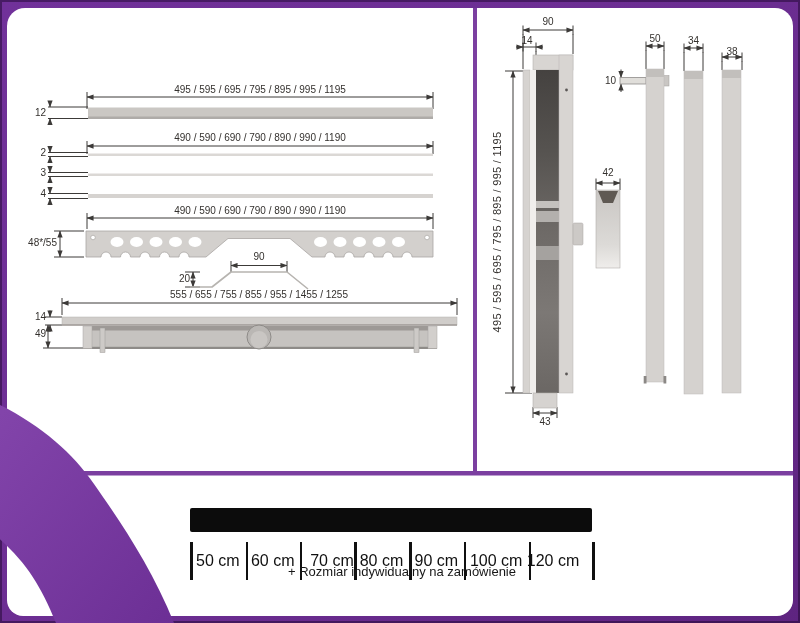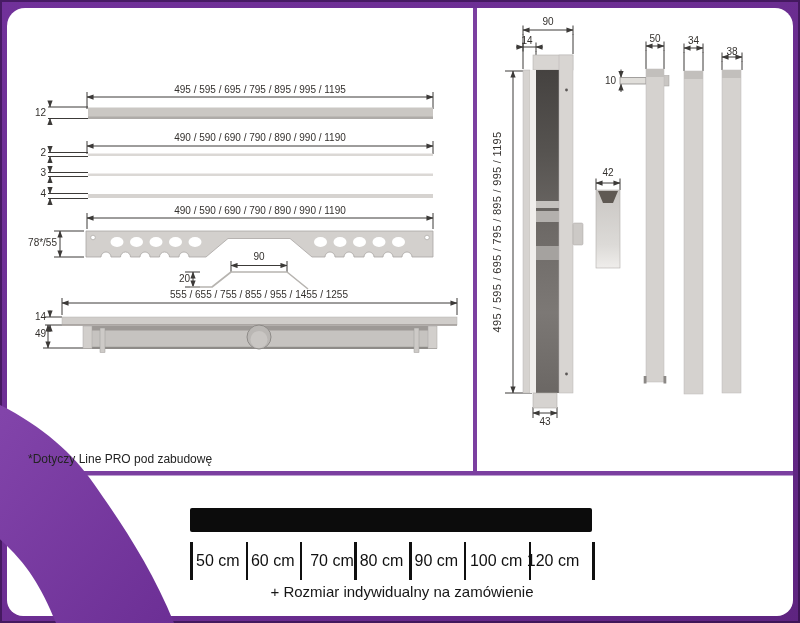--- a/index.html
+++ b/index.html
@@ -27,21 +27,21 @@
     transform:translate(-50%,-50%) rotate(-90deg);
   }
   .footnote{position:absolute;font-size:12px;color:#232323;white-space:nowrap;}
   .black-bar{position:absolute;left:190px;top:508px;width:402px;height:23.5px;background:#0c0c0c;border-radius:2px;z-index:3;}
   .ruler-tick{position:absolute;top:542px;width:2.5px;height:38px;background:#101010;z-index:3;}
   .size-label{
     position:absolute;top:552px;font-size:16px;line-height:17px;color:#101010;
     white-space:nowrap;transform:translateX(-50%);z-index:3;text-align:right;
   }
   .note{
-    position:absolute;top:583px;font-size:15px;color:#161616;white-space:nowrap;
+    position:absolute;top:564px;font-size:13px;color:#161616;white-space:nowrap;
     transform:translateX(-50%);z-index:3;
   }
 </style>
 </head>
 <body>
 
 <div class="page">
 
   <div class="panel panel-left"></div>
   <div class="panel panel-right"></div>
@@ -261,27 +261,26 @@
 
   <div class="labels">
 
     <span class="dl" style="left:260px;top:84px">495 / 595 / 695 / 795 / 895 / 995 / 1195</span>
     <span class="dr" style="left:18px;top:106.5px;width:28px">12</span>
     <span class="dl" style="left:260px;top:132px">490 / 590 / 690 / 790 / 890 / 990 / 1190</span>
     <span class="dr" style="left:18px;top:146.5px;width:28px">2</span>
     <span class="dr" style="left:18px;top:167px;width:28px">3</span>
     <span class="dr" style="left:18px;top:188px;width:28px">4</span>
     <span class="dl" style="left:260px;top:204.5px">490 / 590 / 690 / 790 / 890 / 990 / 1190</span>
-    <span class="dr" style="left:10px;top:237px;width:47px">78*/55</span>
+    <span class="dr" style="left:10px;top:237px;width:47px">48*/55</span>
     <span class="dl" style="left:259px;top:250.5px">90</span>
     <span class="dr" style="left:162px;top:272.5px;width:28px">20</span>
     <span class="dl" style="left:259px;top:289px">555 / 655 / 755 / 855 / 955 / 1455 / 1255</span>
     <span class="dr" style="left:18px;top:311px;width:28px">14</span>
     <span class="dr" style="left:18px;top:327.5px;width:28px">49</span>
-    <span class="footnote" style="left:28px;top:451.5px">*Dotyczy Line PRO pod zabudowę</span>
 
     <span class="dl" style="left:548px;top:15.5px">90</span>
     <span class="dl" style="left:527px;top:34.5px">14</span>
     <span class="dr" style="left:594px;top:74.5px;width:22px">10</span>
     <span class="dl" style="left:608px;top:166.5px">42</span>
     <span class="dl" style="left:655px;top:32.5px">50</span>
     <span class="dl" style="left:693.5px;top:34.5px">34</span>
     <span class="dl" style="left:732px;top:45.5px">38</span>
     <span class="dl" style="left:545px;top:416px">43</span>
     <span class="rot" style="left:497px;top:232px">495 / 595 / 695 / 795 / 895 / 995 / 1195</span>

